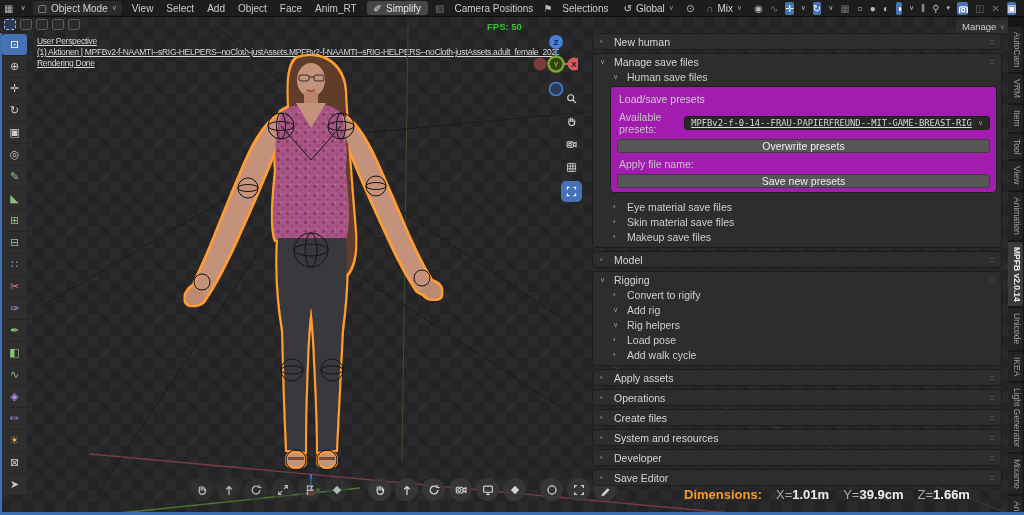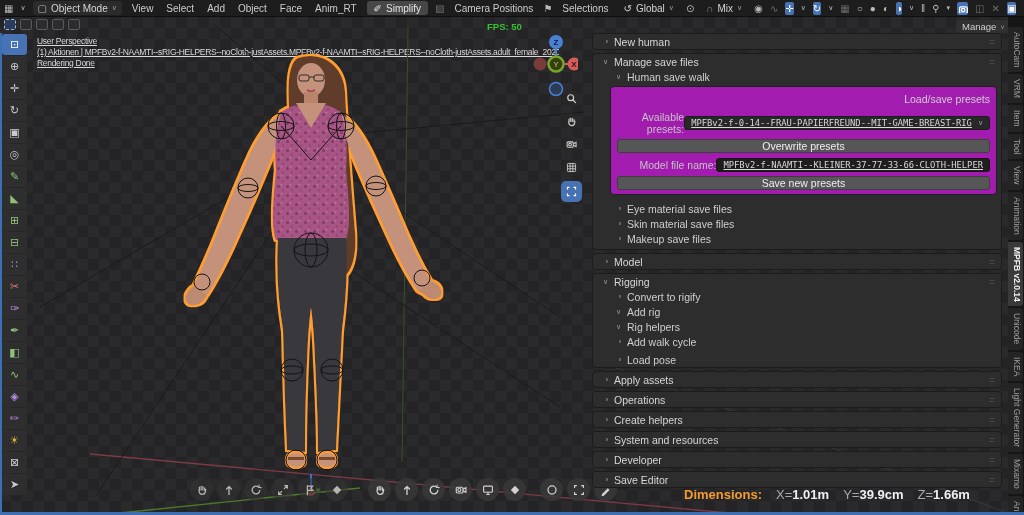--- a/index.html
+++ b/index.html
@@ -77,21 +77,21 @@
   .grp-dim .cbtn { background:rgba(52,52,52,.55); color:#b5b5b5; }
   .rowgap { width:12px; } .rowgap2 { width:6px; }
 
   #dimensions { position:absolute; left:684px; top:470px; display:flex; gap:14px; align-items:baseline;
     font-size:13px; color:#d8d8d8; white-space:nowrap; }
   #dimensions .dlabel { color:#f59b2d; font-weight:bold; }
   #dimensions .dkey { color:#a9a9a9; } #dimensions b { color:#efefef; font-weight:bold; }
 
   
   #panel { position:absolute; left:592px; top:33px; width:410px; display:flex; flex-direction:column; gap:3px;
-    font-size:10.5px; color:#d6d6d6;text-align:right; }
+    font-size:10.5px; color:#d6d6d6; }
   .sect { background:#2d2d2d; border:1px solid #1c1c1c; border-radius:4px; }
   .sect-h { height:15px; display:flex; align-items:center; gap:6px; padding:0 7px; }
   .sect-h .arr { font-size:7px; color:#9a9a9a; width:8px; }
   .grip { margin-left:auto; color:#616161; font-size:8px; letter-spacing:-1px; }
   .subrow { height:15px; display:flex; align-items:center; gap:6px; padding:0 7px 0 20px; color:#cfcfcf; }
   .subrow .arr { font-size:7px; color:#9a9a9a; width:8px; }
   .inner-box { margin:2px 4px 6px 17px; background:#a21caf; border:1px solid #1f1f1f; border-radius:4px;
     padding:5px 6px 4px 6px; }
   .inner-title { color:#cfcfcf; margin:1px 0 6px 2px; }
   .frow { display:flex; align-items:center; margin-bottom:4px; }
@@ -505,38 +505,35 @@
     </div>
 
     <div class="sect">
       <div class="sect-h">
         <span class="arr caret-d"></span>
         <span>Manage save files</span>
         <span class="grip">::::</span>
         </div>
       <div class="subrow">
         <span class="arr caret-d"></span>
-        <span>Human save walk</span>
+        <span>Human save files</span>
         </div>
 
       <div class="inner-box">
         <div class="inner-title">Load/save presets</div>
         <div class="frow">
           <span class="flabel">Available presets:</span>
           <div class="dropdown">
             <span class="val">MPFBv2-f-0-14--FRAU-PAPIERFREUND--MIT-GAME-BREAST-RIG</span>
             <span class="caret-d"></span>
           </div>
         </div>
         <div class="pbtn">Overwrite presets</div>
         <div class="frow" style="margin-top:5px">
-          <span class="flabel">Model file name:</span>
-          <div class="tfield">
-            <span class="val">MPFBv2-f-NAAMTI--KLEINER-37-77-33-66-CLOTH-HELPER</span>
-          </div>
+          <span class="flabel">Apply file name:</span>
         </div>
         <div class="pbtn" style="margin-bottom:0">Save new presets</div>
       </div>
 
       <div class="subrow">
         <span class="arr caret-r"></span>
         <span>Eye material save files</span>
         </div>
       <div class="subrow">
         <span class="arr caret-r"></span>
@@ -567,48 +564,48 @@
         <span>Convert to rigify</span>
         </div>
       <div class="subrow">
         <span class="arr caret-d"></span>
         <span>Add rig</span>
         </div>
       <div class="subrow">
         <span class="arr caret-d"></span>
         <span>Rig helpers</span>
         </div>
+      <div class="subrow">
+        <span class="arr caret-r"></span>
+        <span>Load pose</span>
+        </div>
       <div class="subrow" style="margin-bottom:3px">
         <span class="arr caret-r"></span>
         <span>Add walk cycle</span>
         </div>
-      <div class="subrow">
-        <span class="arr caret-r"></span>
-        <span>Load pose</span>
-        </div>
     </div>
 
     <div class="sect">
       <div class="sect-h">
           <span class="arr caret-r"></span>
         <span>Apply assets</span>
         <span class="grip">::::</span>
         </div>
     </div>
     <div class="sect">
       <div class="sect-h">
           <span class="arr caret-r"></span>
         <span>Operations</span>
         <span class="grip">::::</span>
         </div>
     </div>
     <div class="sect">
       <div class="sect-h">
           <span class="arr caret-r"></span>
-        <span>Create helpers</span>
+        <span>Create files</span>
         <span class="grip">::::</span>
         </div>
     </div>
     <div class="sect">
       <div class="sect-h">
           <span class="arr caret-r"></span>
         <span>System and resources</span>
         <span class="grip">::::</span>
         </div>
     </div>

